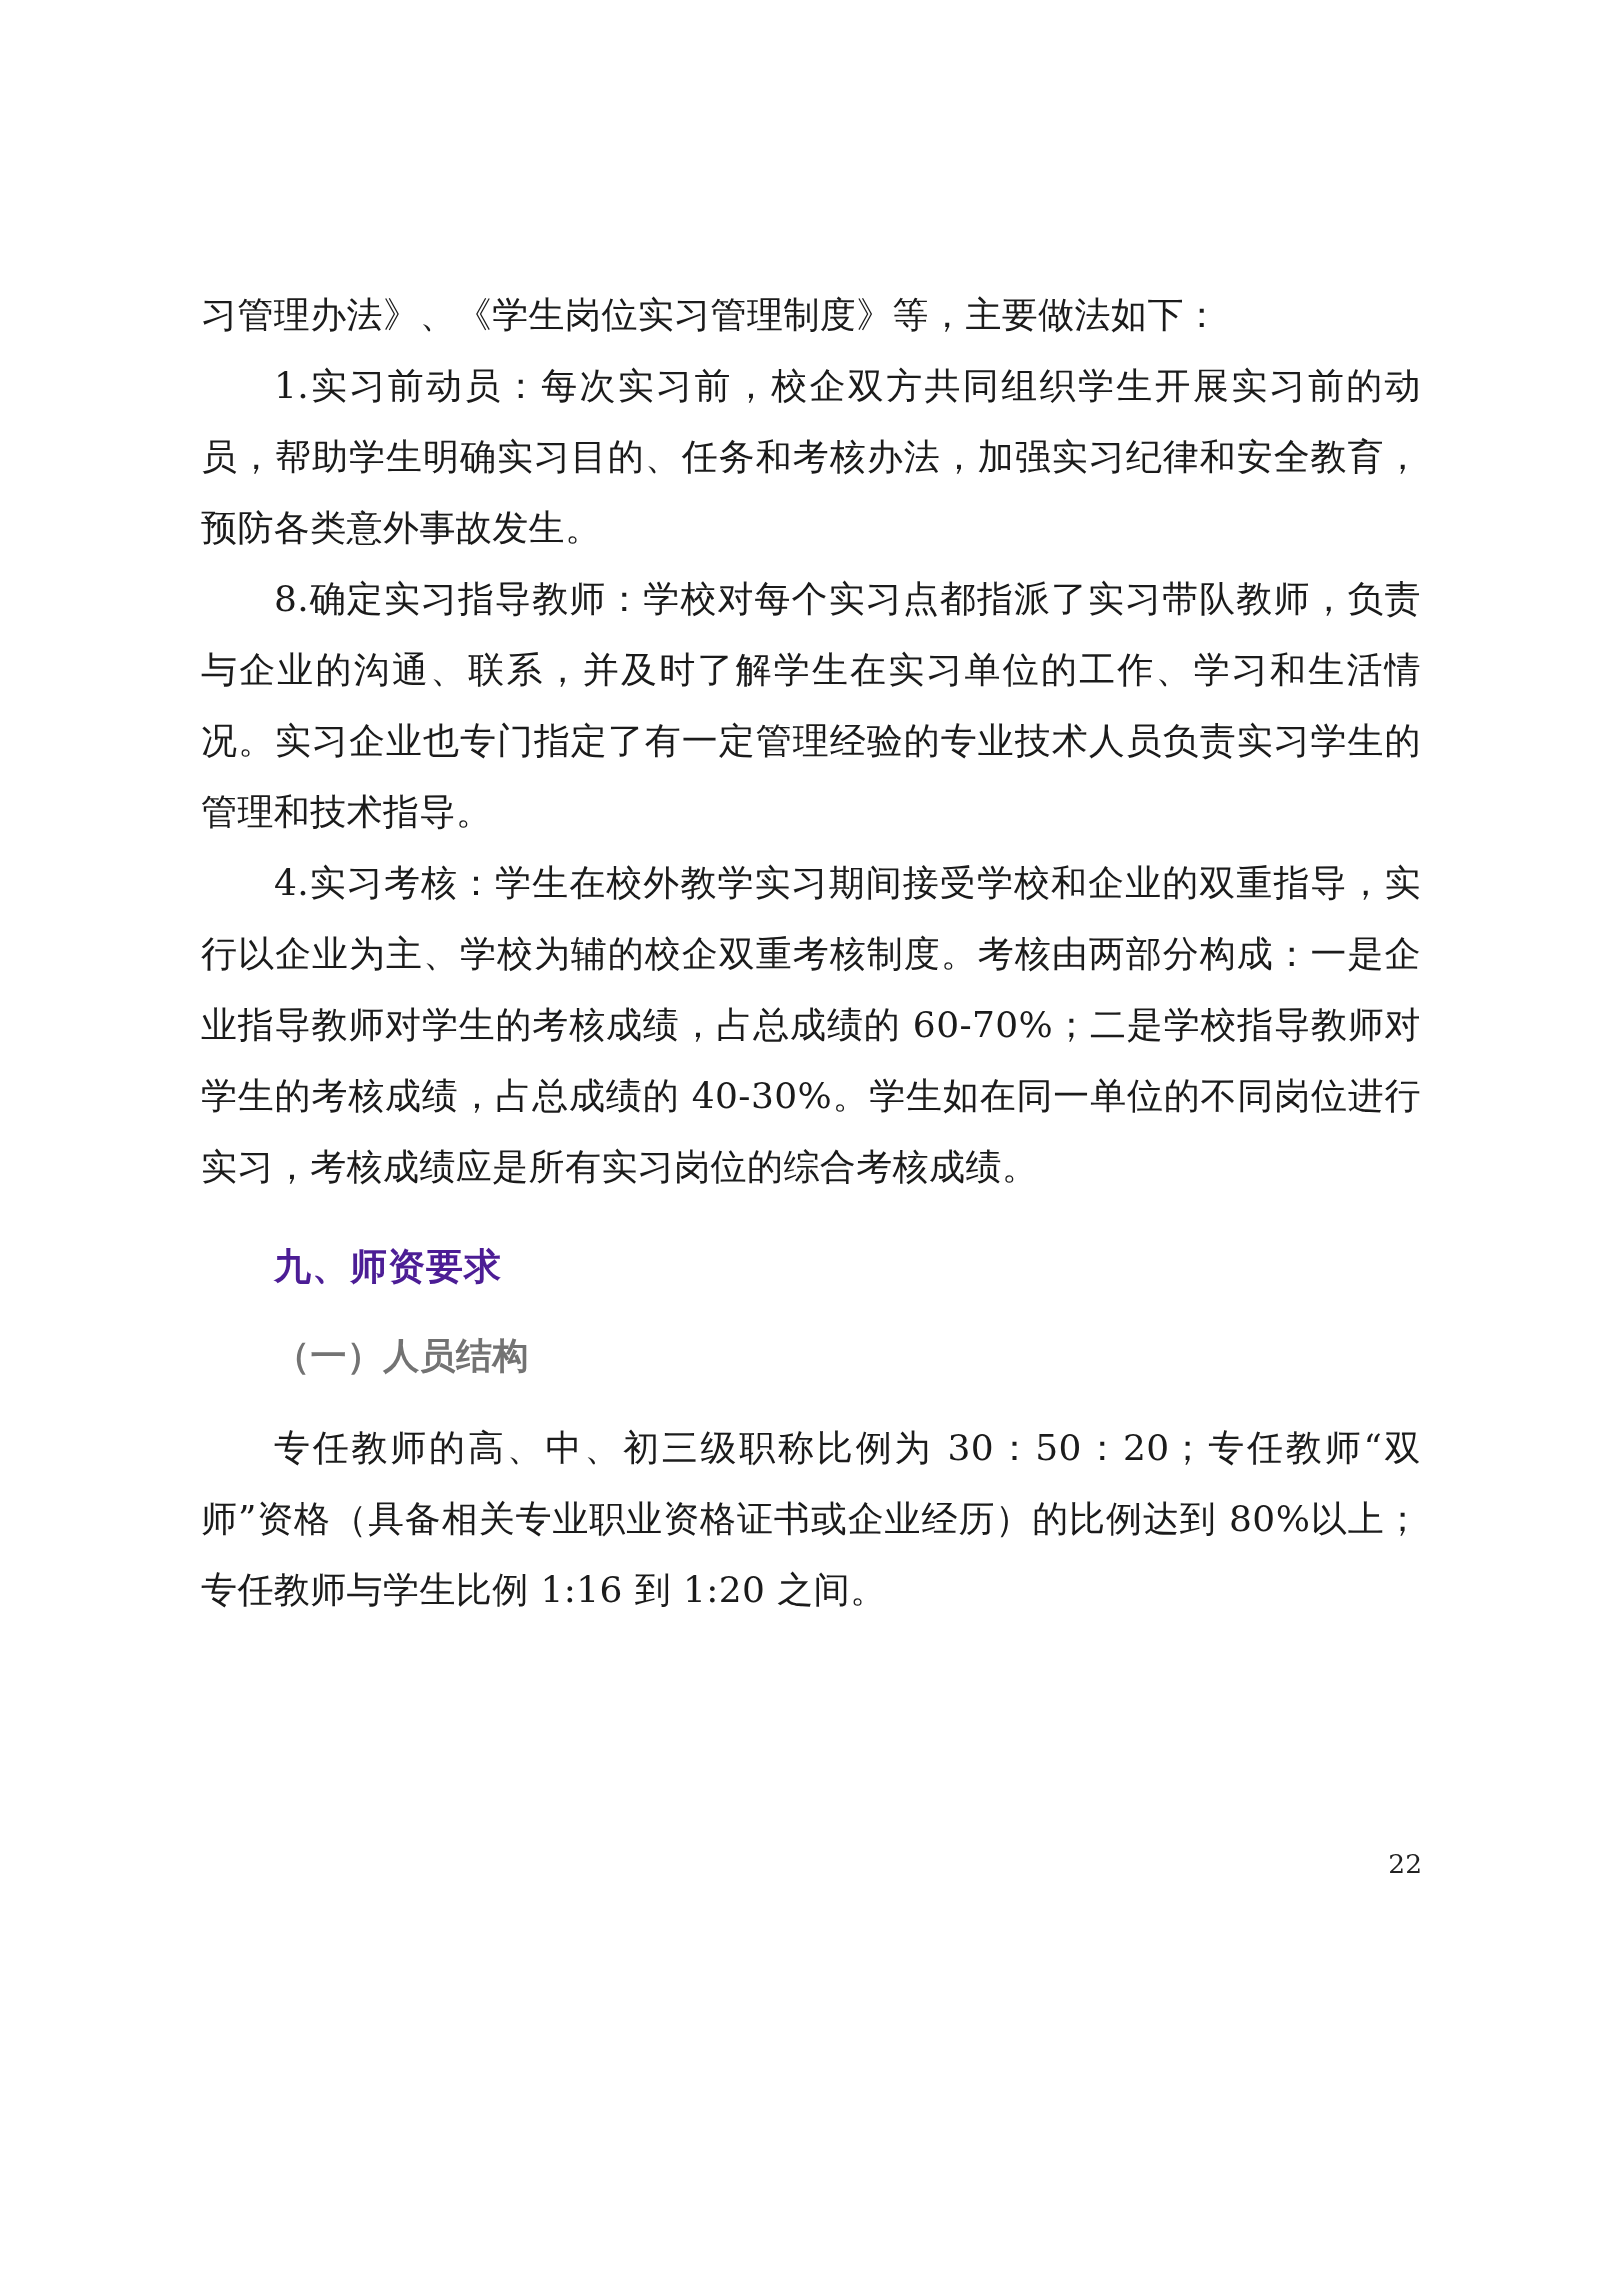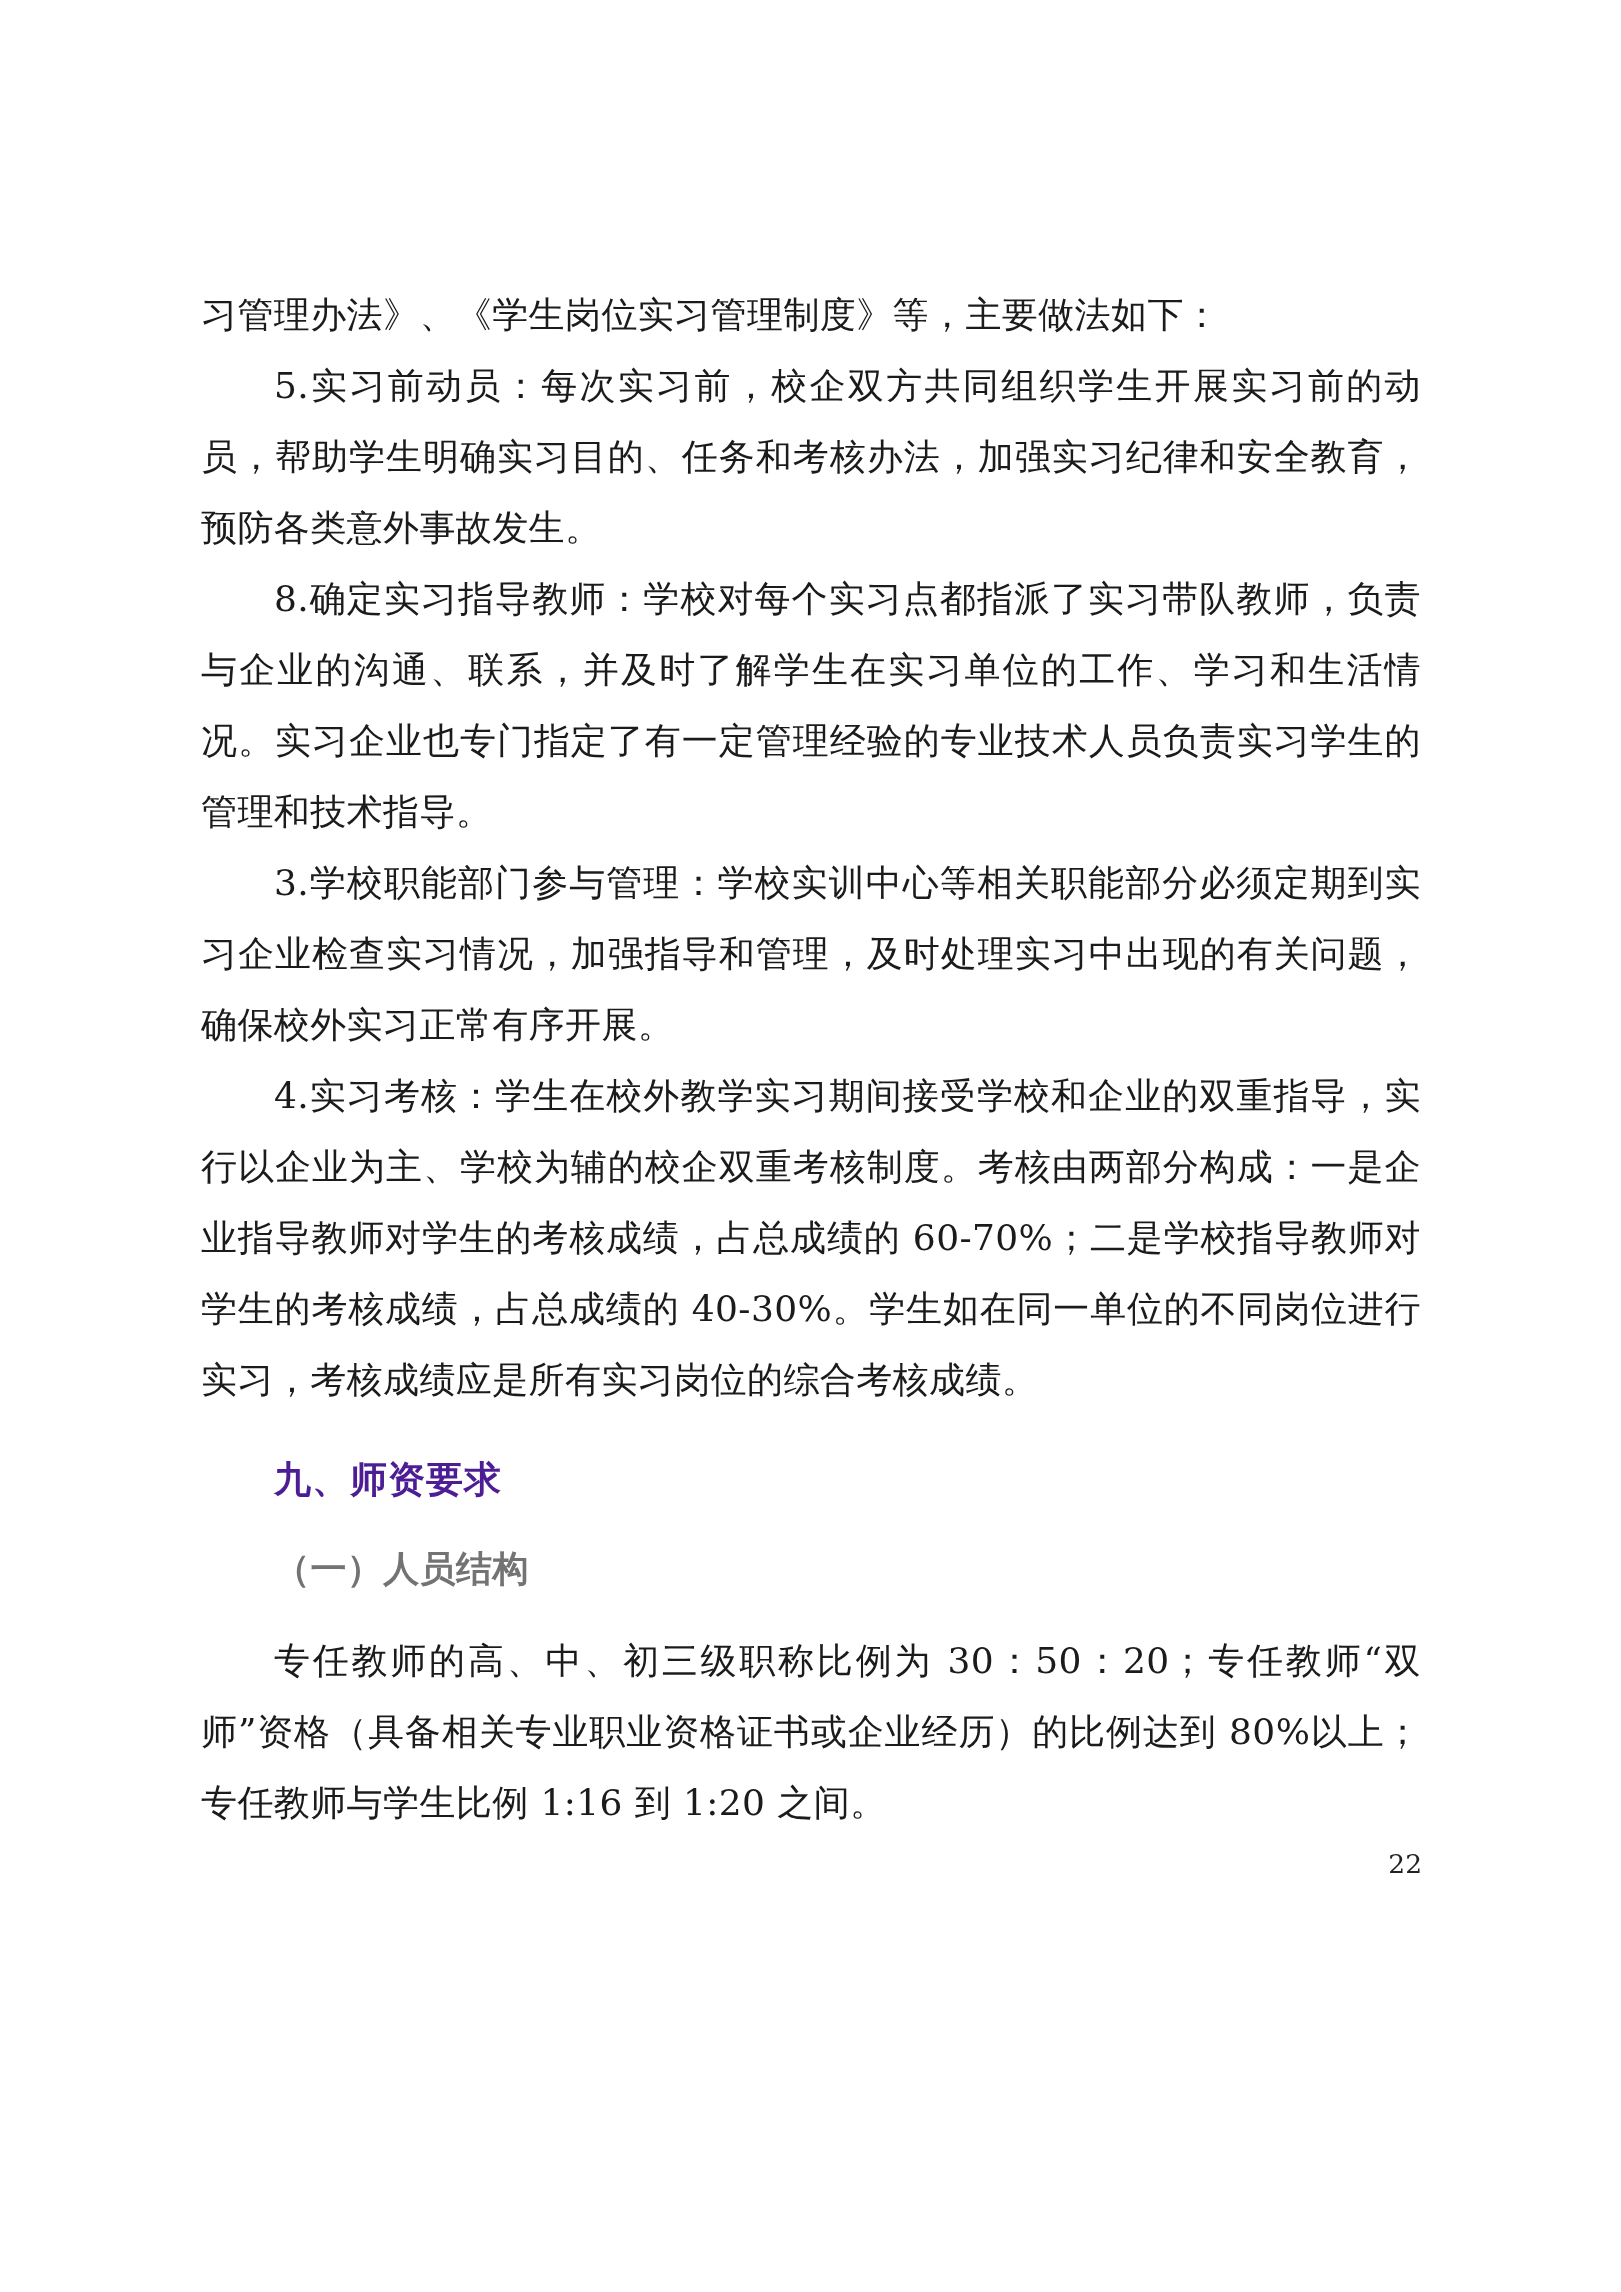--- a/index.html
+++ b/index.html
@@ -69,25 +69,24 @@
   }
 </style>
 </head>
 <body>
 
 <div class="page">
   <div class="content">
 
     <p class="para nogap">习管理办法》、《学生岗位实习管理制度》等，主要做法如下：</p>
 
-    <p class="para indent">5.实习前动员：每次实习前，校企双方共同组织学生开展实习前的动员，帮助学生明确实习目的、任务和考核办法，加强实习纪律和安全教育，预防各类意外事故发生。</p>
+    <p class="para indent">1.实习前动员：每次实习前，校企双方共同组织学生开展实习前的动员，帮助学生明确实习目的、任务和考核办法，加强实习纪律和安全教育，预防各类意外事故发生。</p>
 
     <p class="para indent">8.确定实习指导教师：学校对每个实习点都指派了实习带队教师，负责与企业的沟通、联系，并及时了解学生在实习单位的工作、学习和生活情况。实习企业也专门指定了有一定管理经验的专业技术人员负责实习学生的管理和技术指导。</p>
 
-    <p class="para indent">3.学校职能部门参与管理：学校实训中心等相关职能部分必须定期到实习企业检查实习情况，加强指导和管理，及时处理实习中出现的有关问题，确保校外实习正常有序开展。</p>
 
     <p class="para indent">4.实习考核：学生在校外教学实习期间接受学校和企业的双重指导，实行以企业为主、学校为辅的校企双重考核制度。考核由两部分构成：一是企业指导教师对学生的考核成绩，占总成绩的 60-70%；二是学校指导教师对学生的考核成绩，占总成绩的 40-30%。学生如在同一单位的不同岗位进行实习，考核成绩应是所有实习岗位的综合考核成绩。</p>
 
     <h2 class="heading">九、师资要求</h2>
 
     <h3 class="subheading">（一）人员结构</h3>
 
     <p class="para indent blockgap">专任教师的高、中、初三级职称比例为 30：50：20；专任教师“双师”资格（具备相关专业职业资格证书或企业经历）的比例达到 80%以上；专任教师与学生比例 1:16 到 1:20 之间。</p>
 
   </div>

